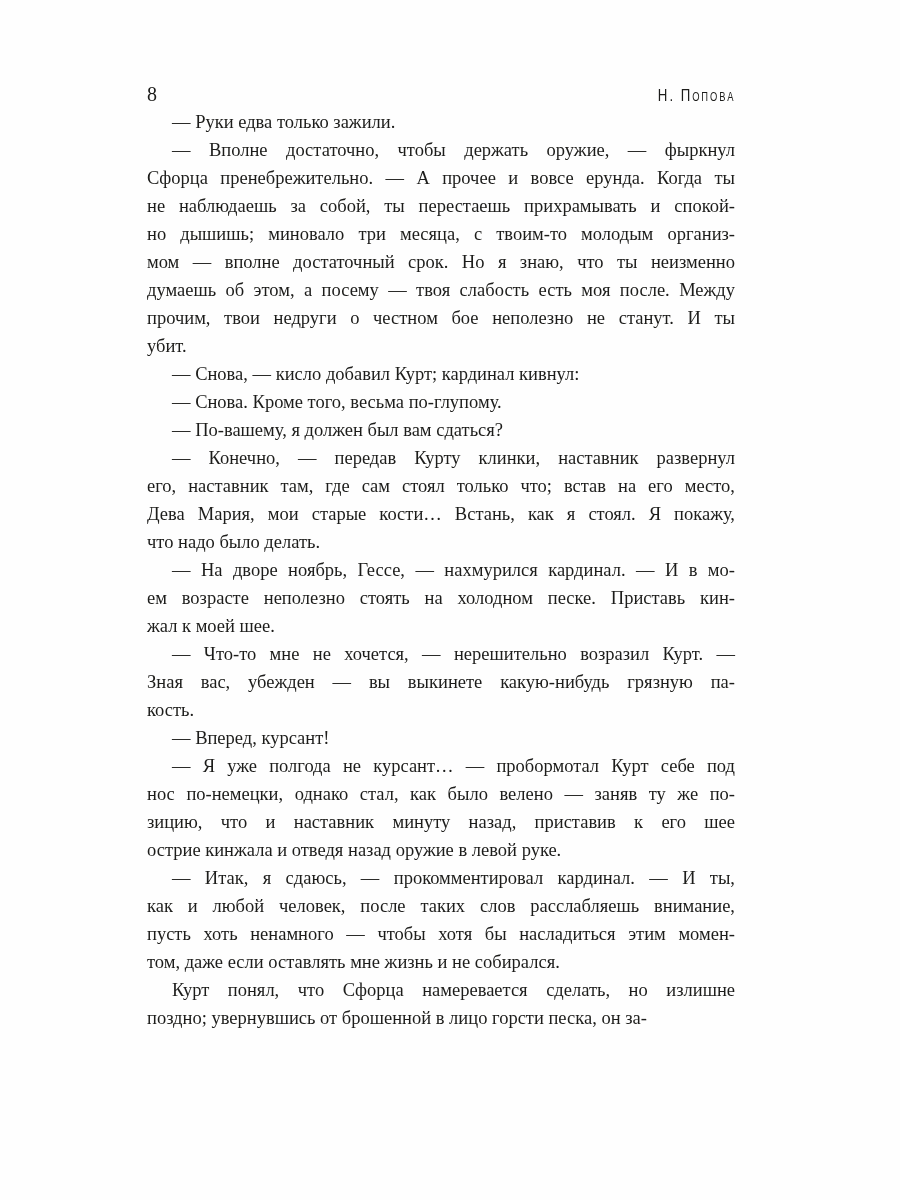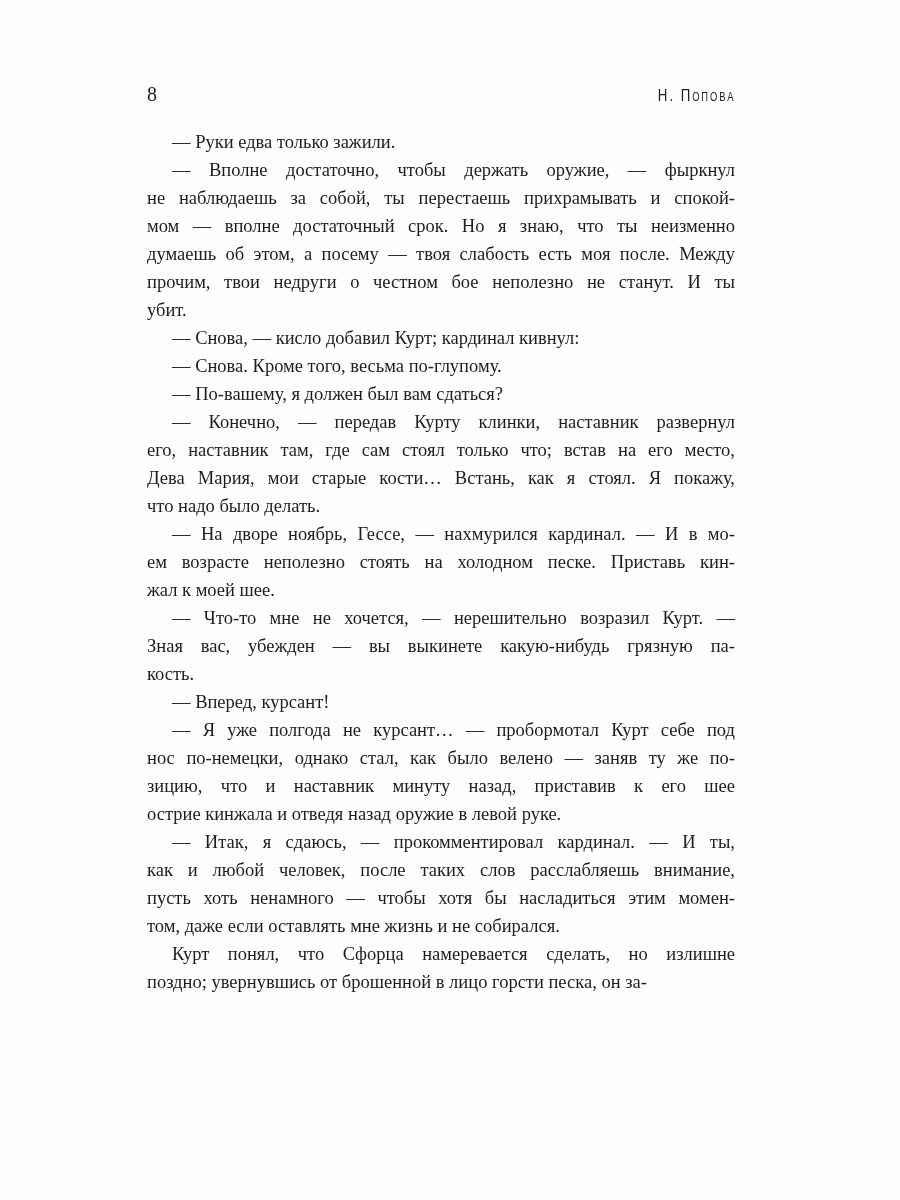--- a/index.html
+++ b/index.html
@@ -40,21 +40,21 @@
     line-height: 20px;
     font-variant: small-caps;
     letter-spacing: 2.5px;
     transform: scaleX(0.78);
     transform-origin: 100% 60%;
     color: #1d1d1b;
   }
   .body-text {
     position: absolute;
     left: 147px;
-    top: 128px;
+    top: 108px;
     width: 588px;
     font-size: 18.5px;
     line-height: 28px;
   }
   .line {
     text-align: justify;
     text-align-last: justify;
     white-space: normal;
   }
   .line.last {
@@ -71,21 +71,23 @@
   <div class="header">
     <span class="pagenum">8</span>
     <span class="running">Н. Попова</span>
   </div>
   <div class="body-text">
       <div class="paragraph">
         <div class="line first last">— Руки едва только зажили.</div>
       </div>
       <div class="paragraph">
         <div class="line first">— Вполне достаточно, чтобы держать оружие, — фыркнул</div>
+        <div class="line">Сфорца пренебрежительно. — А прочее и вовсе ерунда. Когда ты</div>
         <div class="line">не наблюдаешь за собой, ты перестаешь прихрамывать и спокой-</div>
+        <div class="line">но дышишь; миновало три месяца, с твоим-то молодым организ-</div>
         <div class="line">мом — вполне достаточный срок. Но я знаю, что ты неизменно</div>
         <div class="line">думаешь об этом, а посему — твоя слабость есть моя после. Между</div>
         <div class="line">прочим, твои недруги о честном бое неполезно не станут. И ты</div>
         <div class="line last">убит.</div>
       </div>
       <div class="paragraph">
         <div class="line first last">— Снова, — кисло добавил Курт; кардинал кивнул:</div>
       </div>
       <div class="paragraph">
         <div class="line first last">— Снова. Кроме того, весьма по-глупому.</div>

